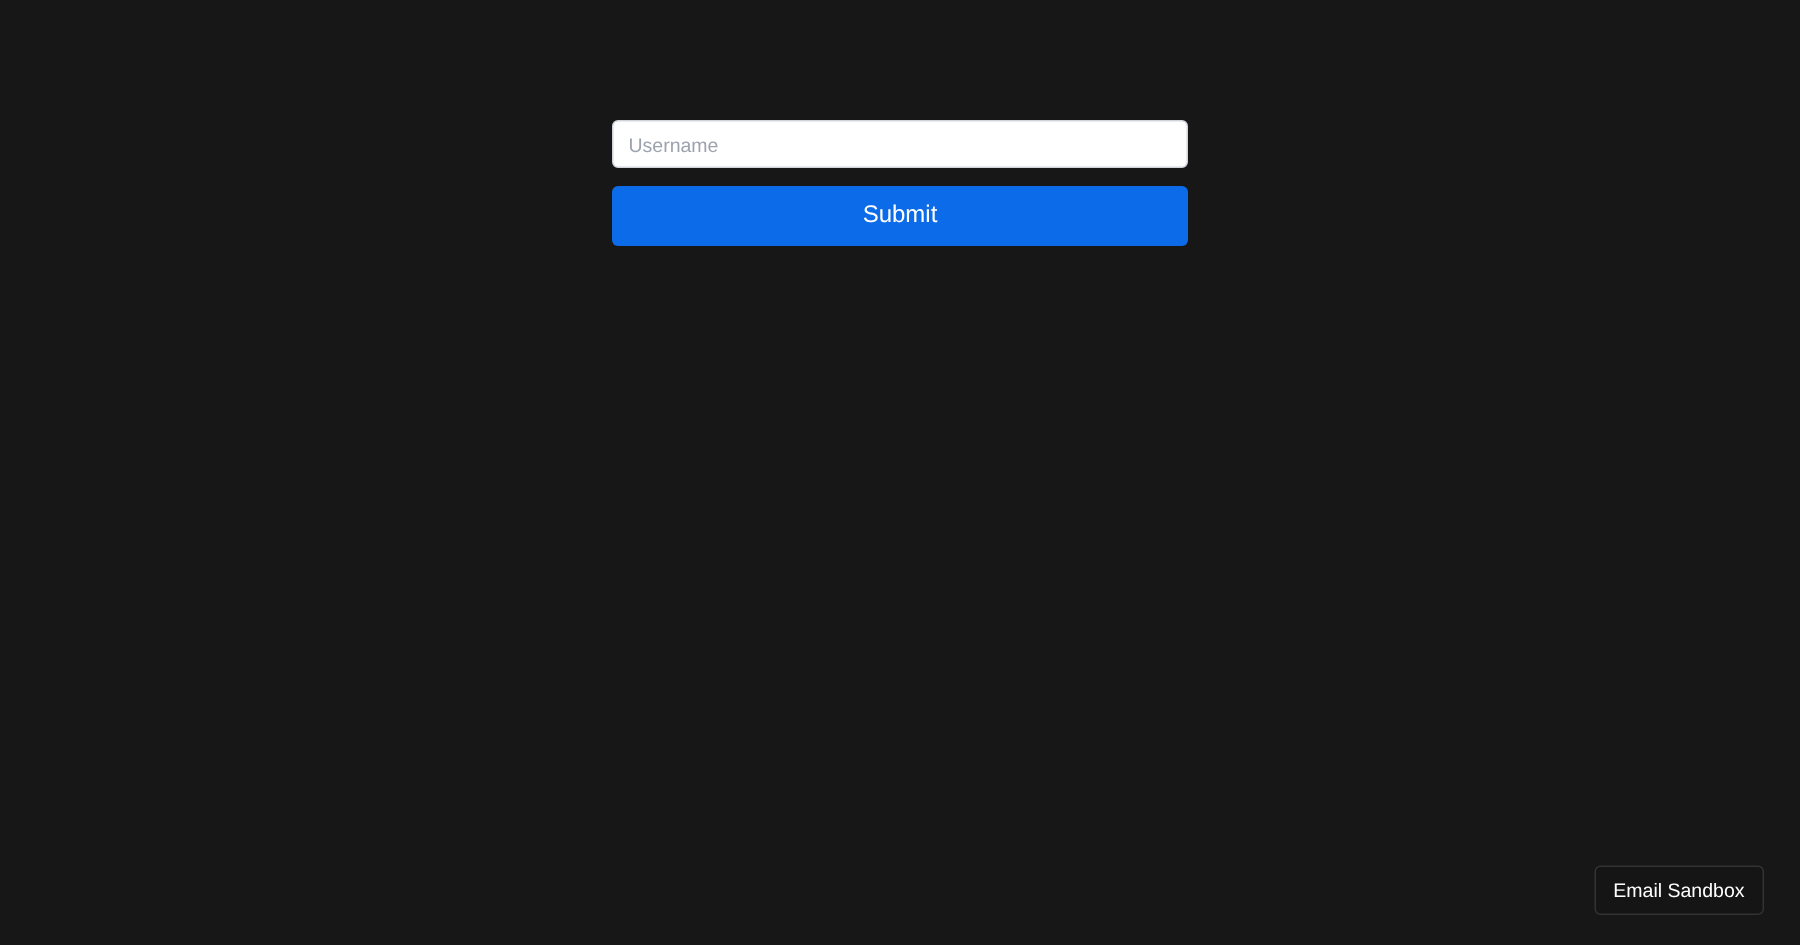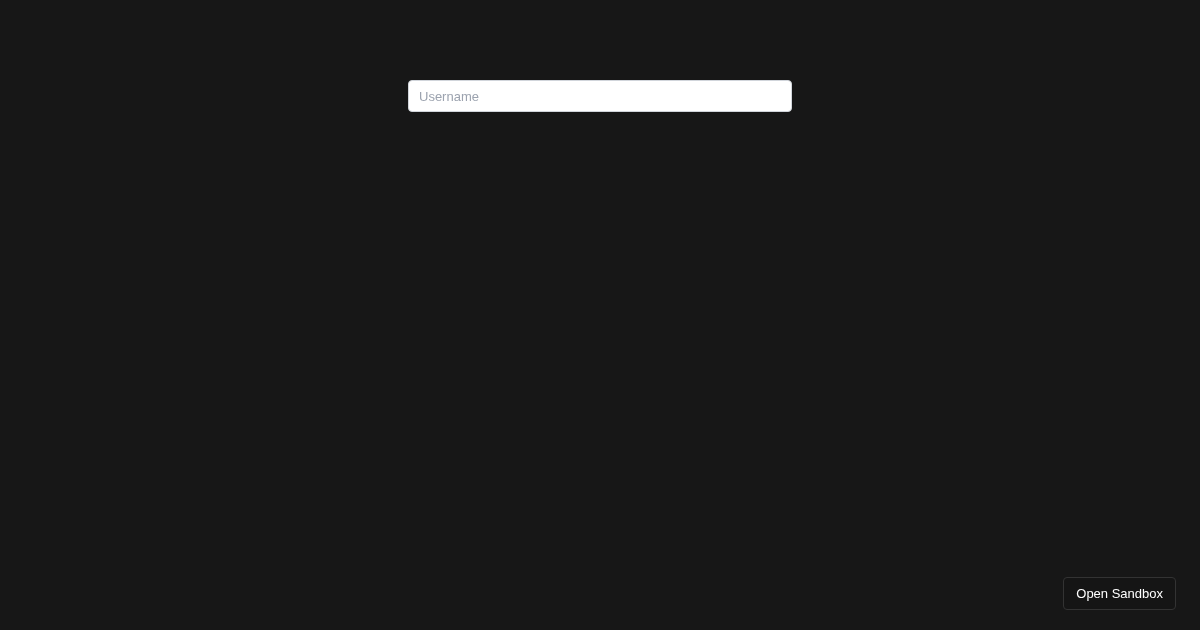--- a/index.html
+++ b/index.html
@@ -58,15 +58,16 @@
       padding: 8px 12px;
       font-size: 13px;
       cursor: pointer;
     }
   </style>
 </head>
 <body>
 
 <div class="form-container">
   <input type="text" class="text-input" placeholder="Username" style="">
+  <button class="submit-button">Submit</button>
 </div>
 
-<button class="open-sandbox">Open Sandbox</button>
+<button class="open-sandbox">Email Sandbox</button>
 
 </body></html>

